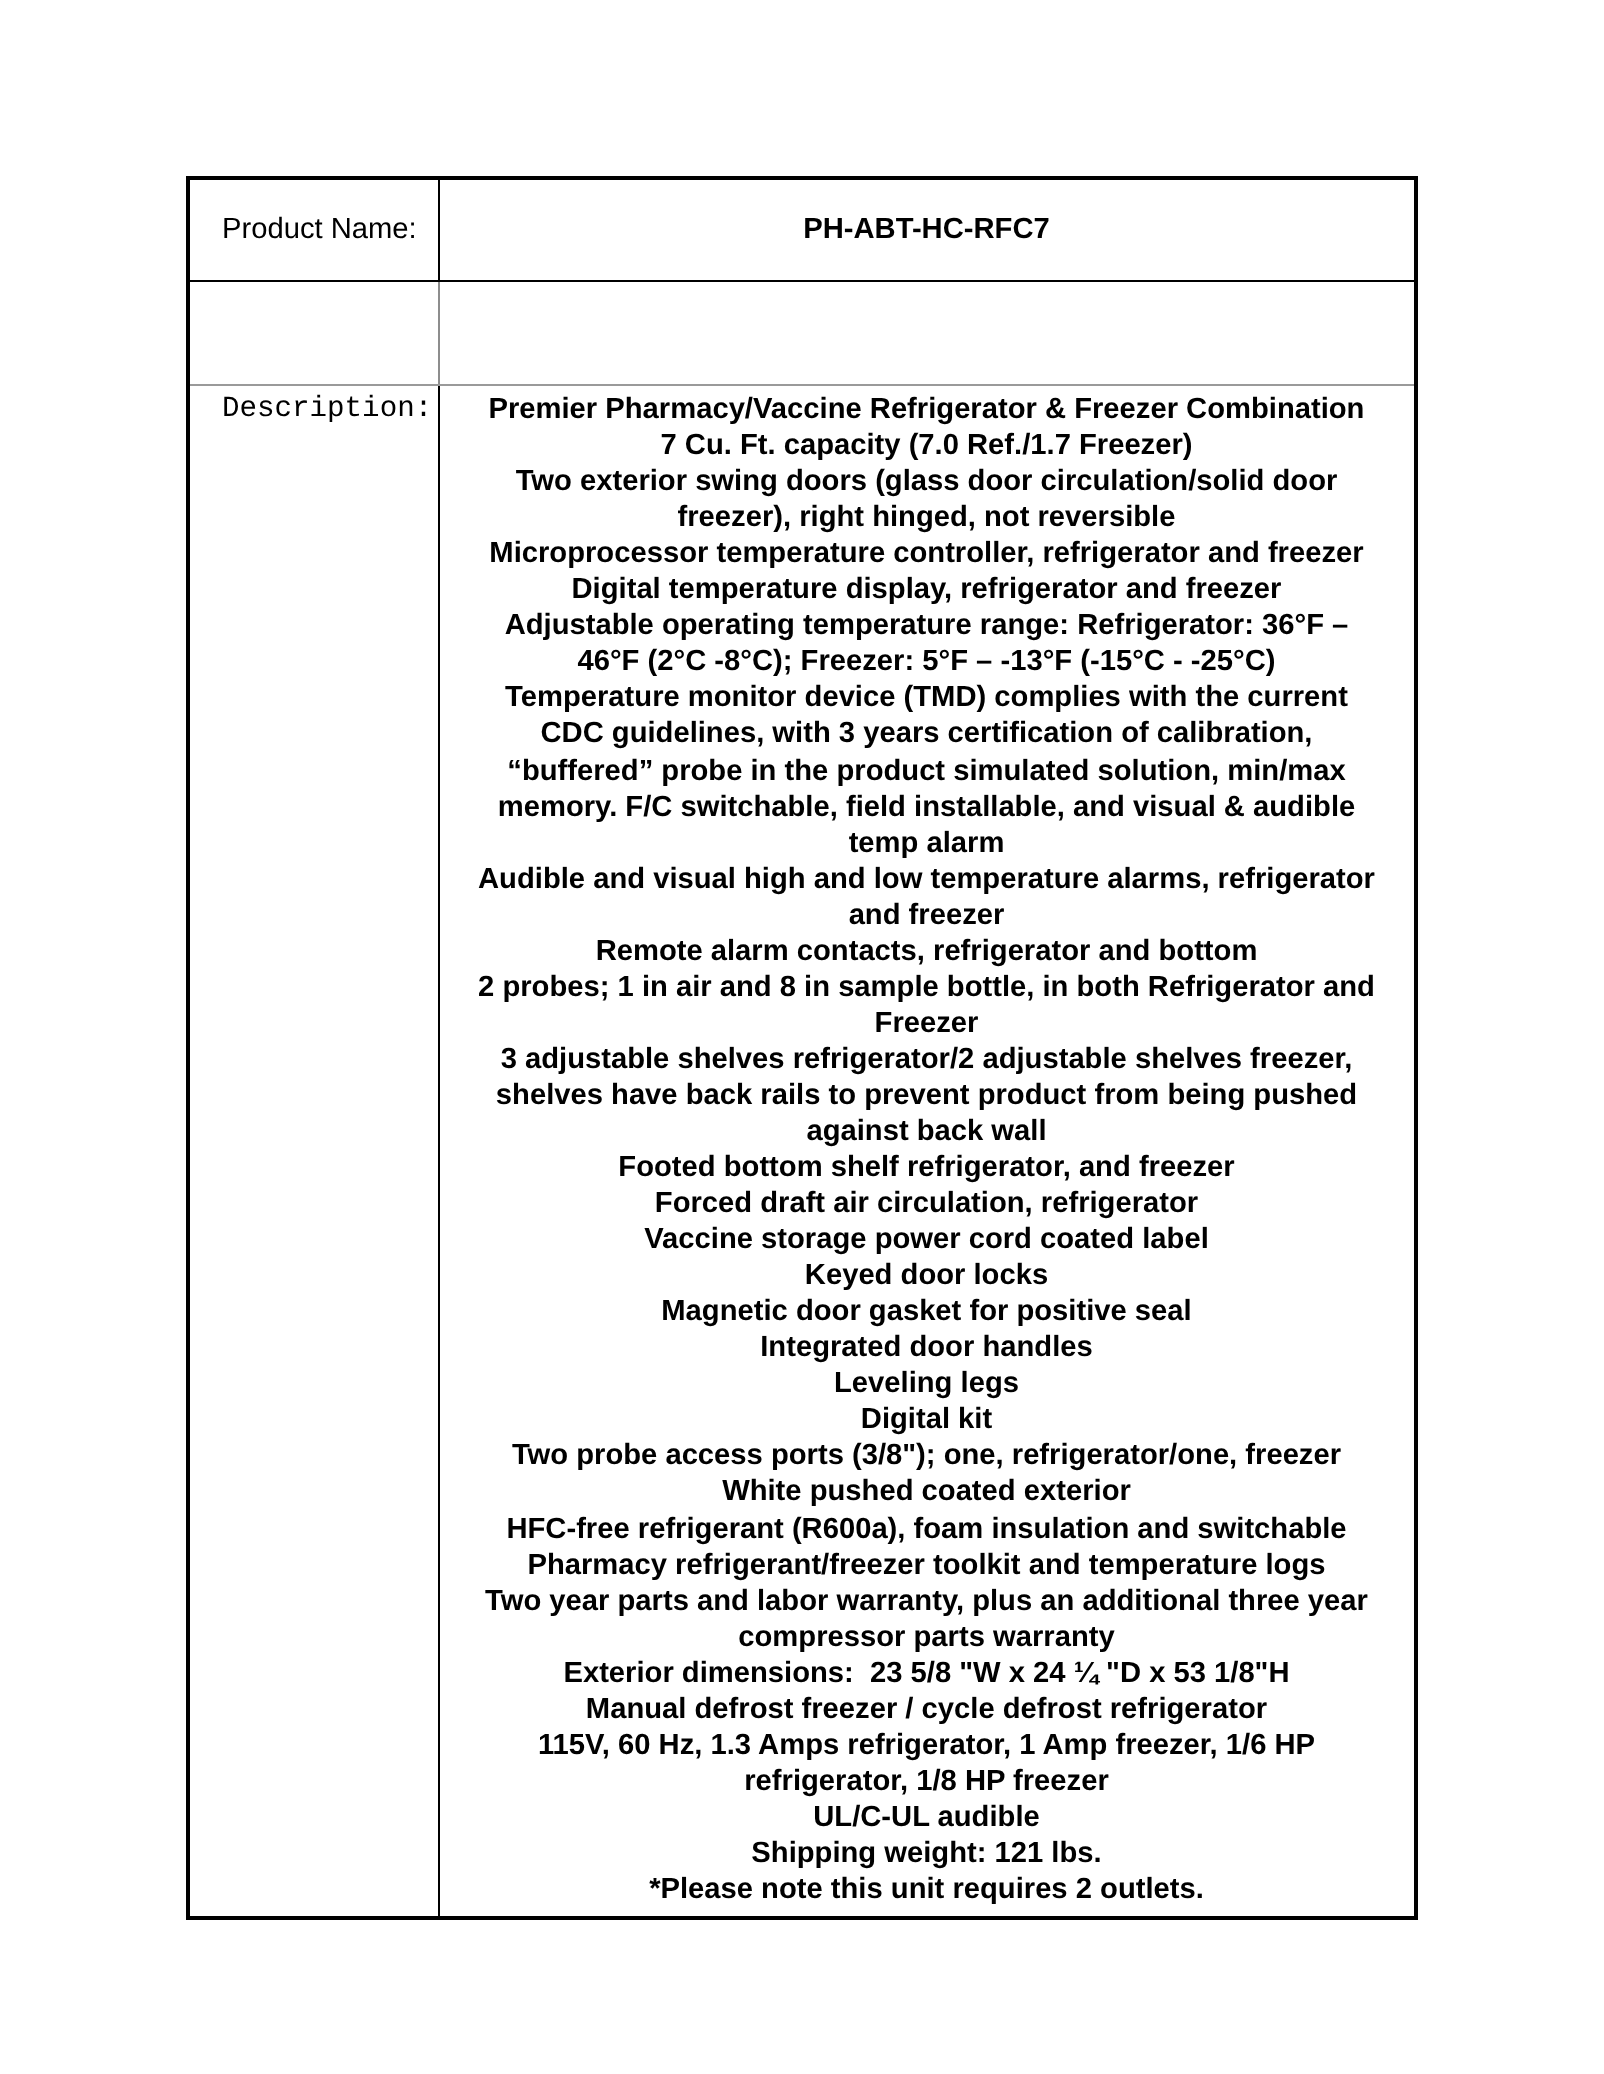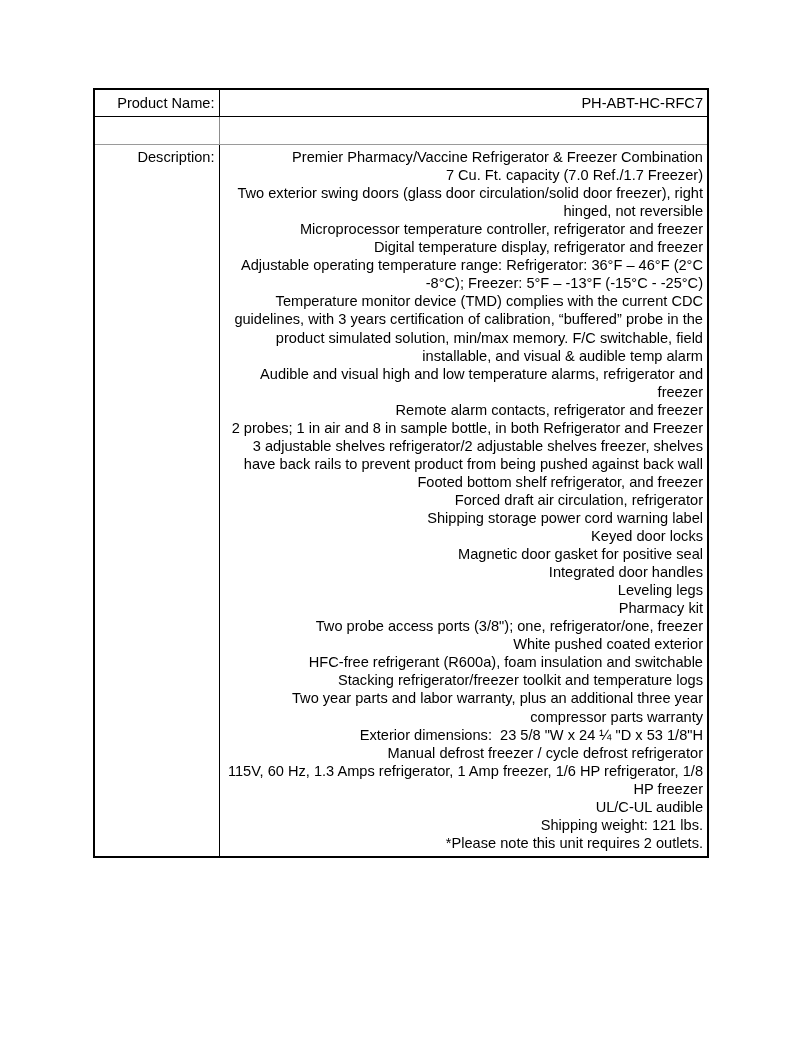--- a/index.html
+++ b/index.html
@@ -27,50 +27,52 @@
     width: 614px;
     border-collapse: collapse;
     border: 2px solid #000000;
     table-layout: fixed;
   }
   .spec-table col.label-col { width: 125px; }
   .spec-table col.value-col { width: 489px; }
 
   .spec-table td {
     vertical-align: top;
-    padding: 4px;
+    padding: 16px;
     font-size: 14.6px;
     line-height: 18.05px;
   }
   .cell-label {
     text-align: right;
     padding: 2px 6px 3px 4px;
     border-right: 1px solid #000000;
     white-space: nowrap;
   }
   .cell-value {
-    text-align: right;
+    text-align: center;
     padding: 2px 4px 3px 6px;
+    font-weight: bold;
   }
   
   .row-product .cell-label,
   .row-product .cell-value {
     border-bottom: 1.6px solid #000000;
   }
   
   .row-spacer .cell-label,
   .row-spacer .cell-value {
     border-bottom: 1.4px solid #9a9a9a;
     height: 19px;
   }
   .row-spacer .cell-label { border-right: 1px solid #8d8d8d; }
 
   .row-description .cell-label {
     border-right: 1px solid #000000;
     padding-top: 3px;
+    font-family: Liberation Mono, monospace;
   }
   .row-description .cell-value {
     padding-top: 3px;
     padding-bottom: 4px;
   }
   .desc-line {
     display: block;
     white-space: pre-wrap;
   }
 </style>
@@ -100,35 +102,35 @@
         <td class="cell-value">
           <div id="description-lines">
               <span class="desc-line">Premier Pharmacy/Vaccine Refrigerator &amp; Freezer Combination</span>
               <span class="desc-line">7 Cu. Ft. capacity (7.0 Ref./1.7 Freezer)</span>
               <span class="desc-line">Two exterior swing doors (glass door circulation/solid door freezer), right hinged, not reversible</span>
               <span class="desc-line">Microprocessor temperature controller, refrigerator and freezer</span>
               <span class="desc-line">Digital temperature display, refrigerator and freezer</span>
               <span class="desc-line">Adjustable operating temperature range: Refrigerator: 36°F – 46°F (2°C -8°C); Freezer: 5°F – -13°F (-15°C - -25°C)</span>
               <span class="desc-line">Temperature monitor device (TMD) complies with the current CDC guidelines, with 3 years certification of calibration, “buffered” probe in the product simulated solution, min/max memory. F/C switchable, field installable, and visual &amp; audible temp alarm</span>
               <span class="desc-line">Audible and visual high and low temperature alarms, refrigerator and freezer</span>
-              <span class="desc-line">Remote alarm contacts, refrigerator and freezer</span>
+              <span class="desc-line">Remote alarm contacts, refrigerator and bottom</span>
               <span class="desc-line">2 probes; 1 in air and 8 in sample bottle, in both Refrigerator and Freezer</span>
               <span class="desc-line">3 adjustable shelves refrigerator/2 adjustable shelves freezer, shelves have back rails to prevent product from being pushed against back wall</span>
               <span class="desc-line">Footed bottom shelf refrigerator, and freezer</span>
               <span class="desc-line">Forced draft air circulation, refrigerator</span>
-              <span class="desc-line">Shipping storage power cord warning label</span>
+              <span class="desc-line">Vaccine storage power cord coated label</span>
               <span class="desc-line">Keyed door locks</span>
               <span class="desc-line">Magnetic door gasket for positive seal</span>
               <span class="desc-line">Integrated door handles</span>
               <span class="desc-line">Leveling legs</span>
-              <span class="desc-line">Pharmacy kit</span>
+              <span class="desc-line">Digital kit</span>
               <span class="desc-line">Two probe access ports (3/8"); one, refrigerator/one, freezer</span>
               <span class="desc-line">White pushed coated exterior</span>
               <span class="desc-line">HFC-free refrigerant (R600a), foam insulation and switchable</span>
-              <span class="desc-line">Stacking refrigerator/freezer toolkit and temperature logs</span>
+              <span class="desc-line">Pharmacy refrigerant/freezer toolkit and temperature logs</span>
               <span class="desc-line">Two year parts and labor warranty, plus an additional three year compressor parts warranty</span>
               <span class="desc-line">Exterior dimensions:  23 5/8 "W x 24 ¼ "D x 53 1/8"H</span>
               <span class="desc-line">Manual defrost freezer / cycle defrost refrigerator</span>
               <span class="desc-line">115V, 60 Hz, 1.3 Amps refrigerator, 1 Amp freezer, 1/6 HP refrigerator, 1/8 HP freezer</span>
               <span class="desc-line">UL/C-UL audible</span>
               <span class="desc-line">Shipping weight: 121 lbs.</span>
               <span class="desc-line">*Please note this unit requires 2 outlets.</span>
             </div>
         </td>
       </tr>

